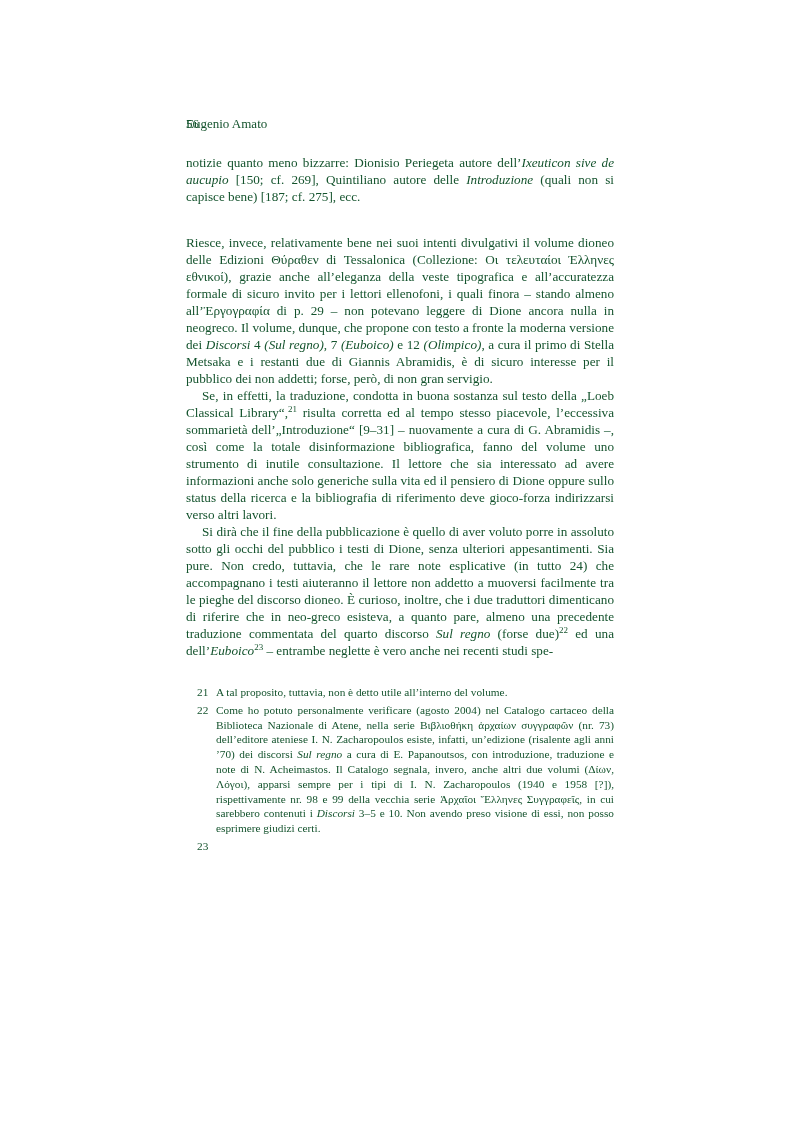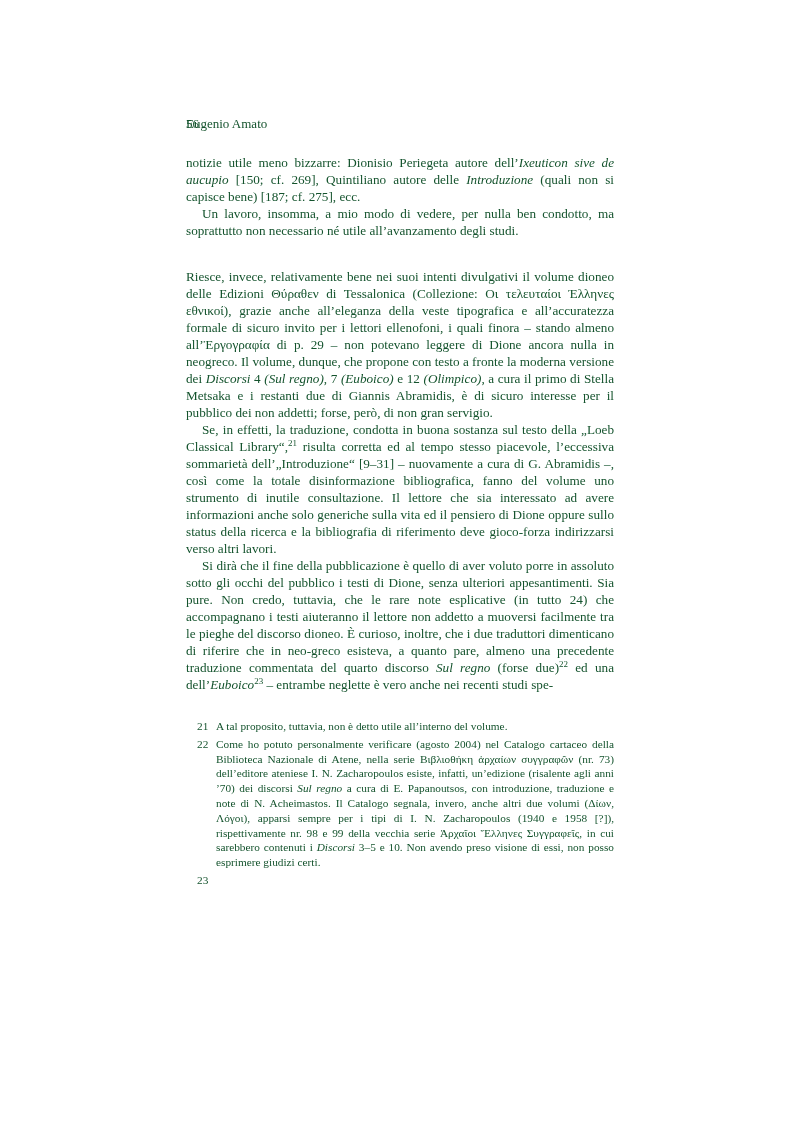--- a/index.html
+++ b/index.html
@@ -58,22 +58,21 @@
 </head>
 <body>
 
 <div class="page">
   <div class="content">
     <div class="pagehead">
       <span class="page-num">56</span>
       <span class="running-header">Eugenio Amato</span>
     </div>
     <div class="body-text">
-        <p class="para"><span>notizie utile meno bizzarre: Dionisio Periegeta autore dell’</span><span class="it">Ixeuticon sive de aucupio</span><span> [150; cf. 269], Quintiliano autore delle </span><span class="it">Introduzione</span><span> (quali non si capisce bene) [187; cf. 275], ecc.</span></p>
-        <p class="para indent"><span>Un lavoro, insomma, a mio modo di vedere, per nulla ben condotto, ma soprattutto non necessario né utile all’avanzamento degli studi.</span></p>
+        <p class="para"><span>notizie quanto meno bizzarre: Dionisio Periegeta autore dell’</span><span class="it">Ixeuticon sive de aucupio</span><span> [150; cf. 269], Quintiliano autore delle </span><span class="it">Introduzione</span><span> (quali non si capisce bene) [187; cf. 275], ecc.</span></p>
         <p class="para gap"><span>Riesce, invece, relativamente bene nei suoi intenti divulgativi il volume dioneo delle Edizioni Θύραθεν di Tessalonica (Collezione: Οι τελευταίοι Έλληνες εθνικοί), grazie anche all’eleganza della veste tipografica e all’accuratezza formale di sicuro invito per i lettori ellenofoni, i quali finora – stando almeno all’Ἐργογραφία di p. 29 – non potevano leggere di Dione ancora nulla in neogreco. Il volume, dunque, che propone con testo a fronte la moderna versione dei </span><span class="it">Discorsi</span><span> 4 </span><span class="it">(Sul regno)</span><span>, 7 </span><span class="it">(Euboico)</span><span> e 12 </span><span class="it">(Olimpico)</span><span>, a cura il primo di Stella Metsaka e i restanti due di Giannis Abramidis, è di sicuro interesse per il pubblico dei non addetti; forse, però, di non gran servigio.</span></p>
         <p class="para indent"><span>Se, in effetti, la traduzione, condotta in buona sostanza sul testo della „Loeb Classical Library“,</span><sup class="fnref">21</sup><span> risulta corretta ed al tempo stesso piacevole, l’eccessiva sommarietà dell’„Introduzione“ [9–31] – nuovamente a cura di G. Abramidis –, così come la totale disinformazione bibliografica, fanno del volume uno strumento di inutile consultazione. Il lettore che sia interessato ad avere informazioni anche solo generiche sulla vita ed il pensiero di Dione oppure sullo status della ricerca e la bibliografia di riferimento deve gioco-forza indirizzarsi verso altri lavori.</span></p>
         <p class="para indent"><span>Si dirà che il fine della pubblicazione è quello di aver voluto porre in assoluto sotto gli occhi del pubblico i testi di Dione, senza ulteriori appesantimenti. Sia pure. Non credo, tuttavia, che le rare note esplicative (in tutto 24) che accompagnano i testi aiuteranno il lettore non addetto a muoversi facilmente tra le pieghe del discorso dioneo. È curioso, inoltre, che i due traduttori dimenticano di riferire che in neo-greco esisteva, a quanto pare, almeno una precedente traduzione commentata del quarto discorso </span><span class="it">Sul regno</span><span> (forse due)</span><sup class="fnref">22</sup><span> ed una dell’</span><span class="it">Euboico</span><sup class="fnref">23</sup><span> – entrambe neglette è vero anche nei recenti studi spe-</span></p>
       </div>
     <div class="footnotes">
         <div class="footnote"><span class="fn-num">21</span><span class="fn-text"><span>A tal proposito, tuttavia, non è detto utile all’interno del volume.</span></span></div>
         <div class="footnote"><span class="fn-num">22</span><span class="fn-text"><span>Come ho potuto personalmente verificare (agosto 2004) nel Catalogo cartaceo della Biblioteca Nazionale di Atene, nella serie Βιβλιοθήκη ἀρχαίων συγγραφῶν (nr. 73) dell’editore ateniese I. N. Zacharopoulos esiste, infatti, un’edizione (risalente agli anni ’70) dei discorsi </span><span class="it">Sul regno</span><span> a cura di E. Papanoutsos, con introduzione, traduzione e note di N. Acheimastos. Il Catalogo segnala, invero, anche altri due volumi (Δίων, Λόγοι), apparsi sempre per i tipi di I. N. Zacharopoulos (1940 e 1958 [?]), rispettivamente nr. 98 e 99 della vecchia serie Ἀρχαῖοι Ἕλληνες Συγγραφεῖς, in cui sarebbero contenuti i </span><span class="it">Discorsi</span><span> 3–5 e 10. Non avendo preso visione di essi, non posso esprimere giudizi certi.</span></span></div>
         <div class="footnote"><span class="fn-num">23</span></div>
       </div>
   </div>

